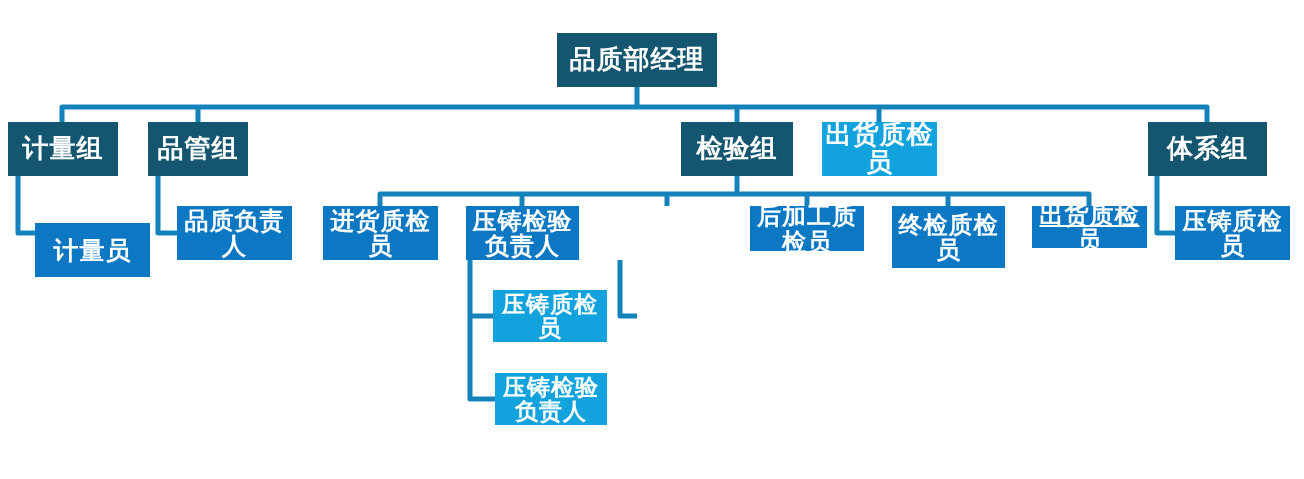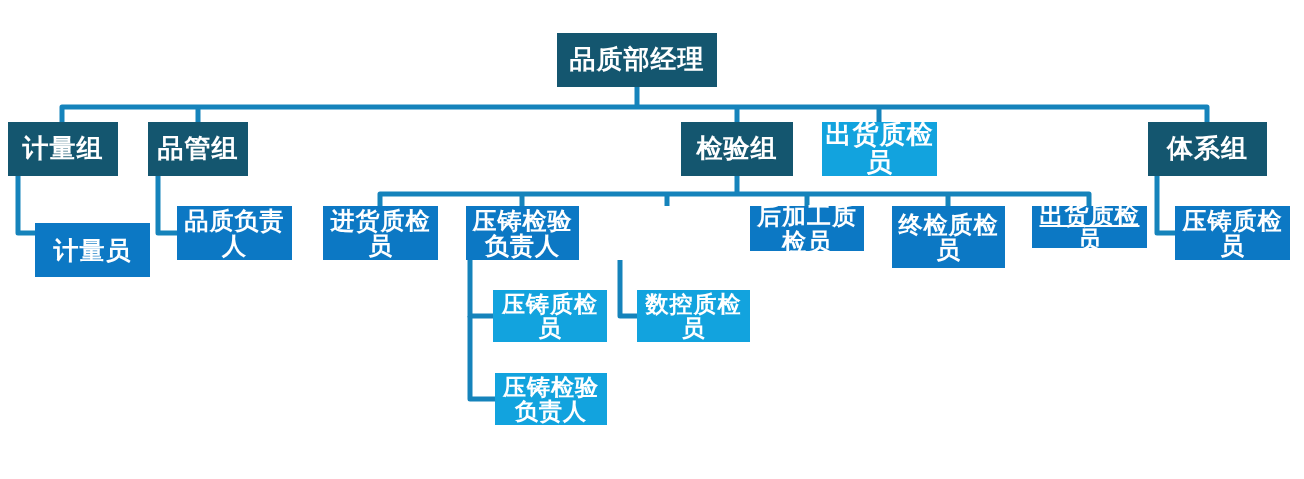--- a/index.html
+++ b/index.html
@@ -81,16 +81,15 @@
   <div class="node mid b-meterstaff">计量员</div>
   <div class="node mid b-qlead">品质负责人</div>
   <div class="node mid b-diecastlead">压铸检验负责人</div>
   <div class="node mid b-incoming">进货质检员</div>
   <div class="node mid b-postproc">后加工质检员</div>
   <div class="node mid b-final">终检质检员</div>
   <div class="node mid b-shipping">出货质检员</div>
   <div class="node mid b-syslead">压铸质检员</div>
 
   <div class="node light b-diecastinsp">压铸质检员</div>
-  <div class="node light b-cncinsp">数控质检员</div>
   <div class="node light b-diecastapp">压铸检验负责人</div>
 
 </div>
 
 </body></html>

